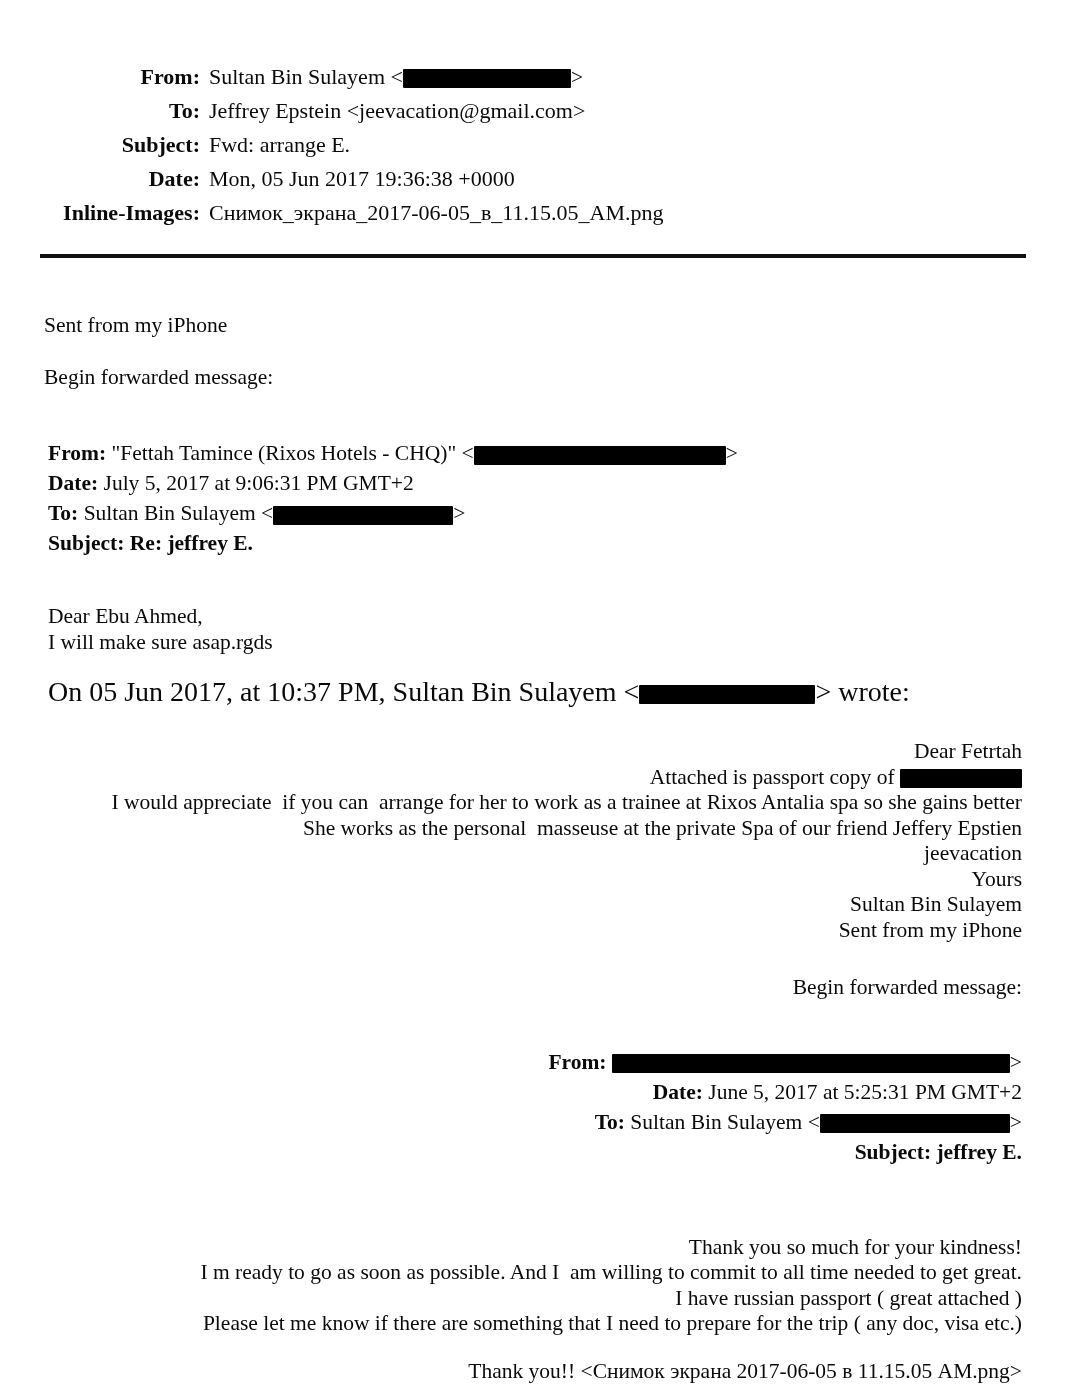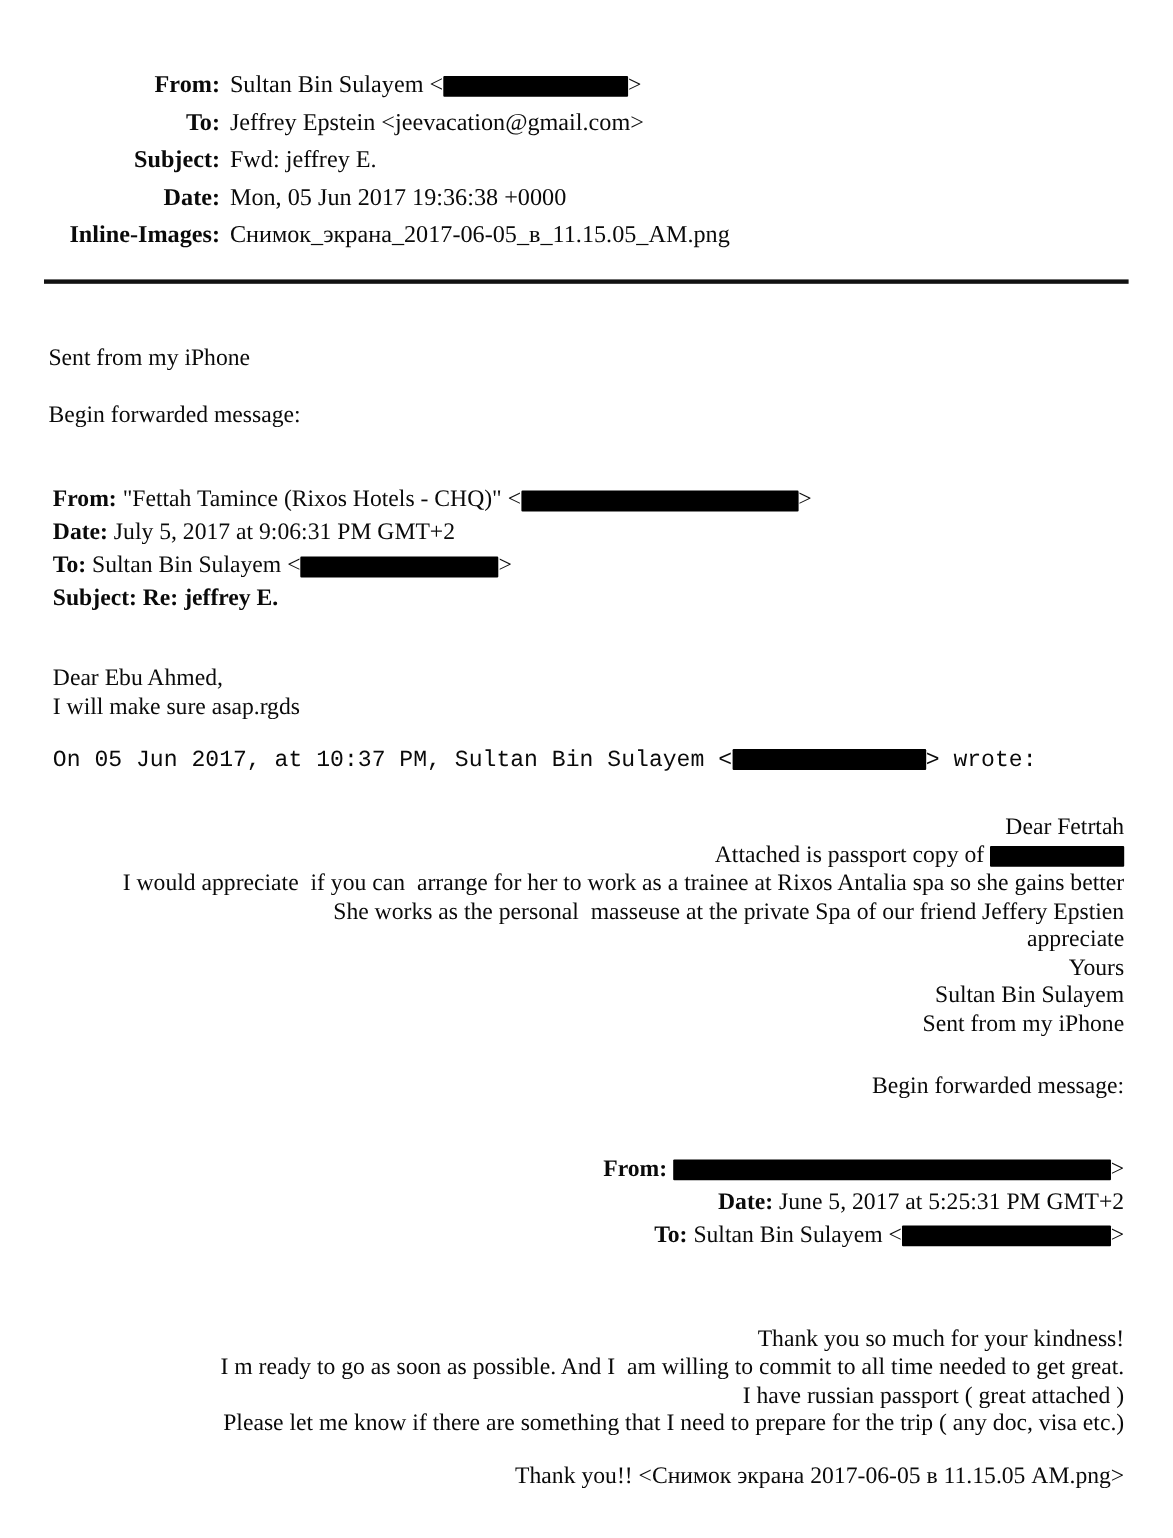--- a/index.html
+++ b/index.html
@@ -80,21 +80,21 @@
   .mail-hdr {
     font-size: 21.5px;
     line-height: 30px;
   }
   .mail-hdr .lbl { font-weight: bold; }
   .mail-hdr .bold-all { font-weight: bold; }
 
   .txt { font-size: 21.5px; line-height: 25.5px; }
   .txt-line { white-space: pre-wrap; }
 
-  .wrote-line { font-size: 21px; line-height: 30px; font-family: Liberation Mono, monospace; }
+  .wrote-line { font-size: 28px; line-height: 30px; }
 
   .angle { font-size: 21.5px; }
 </style>
 </head>
 <body>
 
 <div class="page">
 
   <div class="header">
 
@@ -103,21 +103,21 @@
       <div class="hdr-value"><span>Sultan Bin Sulayem &lt;</span><span class="redact" style="width:168px;"></span><span class="angle">&gt;</span></div>
     </div>
 
     <div class="hdr-row">
       <div class="hdr-label">To:</div>
       <div class="hdr-value">Jeffrey Epstein &lt;jeevacation@gmail.com&gt;</div>
     </div>
 
     <div class="hdr-row">
       <div class="hdr-label">Subject:</div>
-      <div class="hdr-value">Fwd: jeffrey E.</div>
+      <div class="hdr-value">Fwd: arrange E.</div>
     </div>
 
     <div class="hdr-row">
       <div class="hdr-label">Date:</div>
       <div class="hdr-value">Mon, 05 Jun 2017 19:36:38 +0000</div>
     </div>
 
     <div class="hdr-row">
       <div class="hdr-label">Inline-Images:</div>
       <div class="hdr-value">Снимок_экрана_2017-06-05_в_11.15.05_AM.png</div>
@@ -154,36 +154,37 @@
 
     <div class="lvl1 wrote-line"><span>On 05 Jun 2017, at 10:37 PM, Sultan Bin Sulayem &lt;</span><span class="redact" style="width:176px;"></span><span>&gt; wrote:</span></div>
 
     <div class="gap-lg"></div>
 
     <div class="lvl2 txt">
       <div class="txt-line">Dear Fetrtah</div>
       <div class="txt-line"><span>Attached is passport copy of </span><span class="redact" style="width:122px;"></span></div>
       <div class="txt-line">I would appreciate  if you can  arrange for her to work as a trainee at Rixos Antalia spa so she gains better</div>
       <div class="txt-line">She works as the personal  masseuse at the private Spa of our friend Jeffery Epstien</div>
-      <div class="txt-line">appreciate</div>
+      <div class="txt-line">jeevacation</div>
       <div class="txt-line">Yours</div>
       <div class="txt-line">Sultan Bin Sulayem</div>
       <div class="txt-line">Sent from my iPhone</div>
     </div>
 
     <div class="gap-lg"></div>
 
     <div class="lvl2 txt">Begin forwarded message:</div>
 
     <div class="gap-xl"></div>
 
     <div class="lvl2 mail-hdr">
       <div><span class="lbl">From:</span> <span class="redact" style="width:398px;"></span><span>&gt;</span></div>
       <div><span class="lbl">Date:</span> <span>June 5, 2017 at 5:25:31 PM GMT+2</span></div>
       <div><span class="lbl">To:</span> <span>Sultan Bin Sulayem &lt;</span><span class="redact" style="width:190px;"></span><span>&gt;</span></div>
+      <div class="bold-all"><span class="lbl">Subject:</span> <span>jeffrey E.</span></div>
     </div>
 
     <div class="gap-xl"></div>
 
     <div class="lvl2 txt">
       <div class="gap-md"></div>
       <div class="txt-line">Thank you so much for your kindness!</div>
       <div class="txt-line">I m ready to go as soon as possible. And I  am willing to commit to all time needed to get great.</div>
       <div class="txt-line">I have russian passport ( great attached )</div>
       <div class="txt-line">Please let me know if there are something that I need to prepare for the trip ( any doc, visa etc.)</div>

